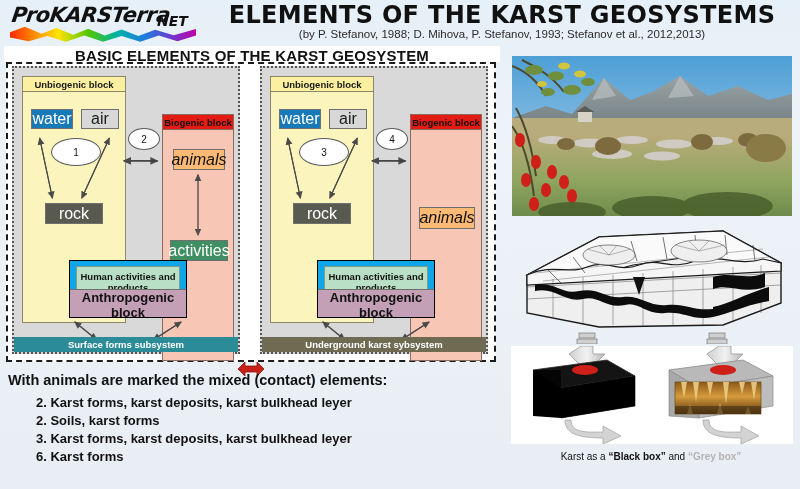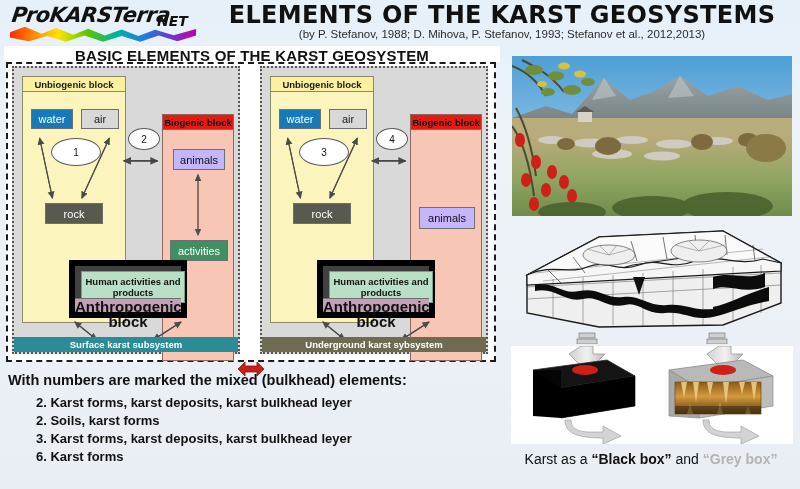--- a/index.html
+++ b/index.html
@@ -47,41 +47,41 @@
 
   .blk{position:absolute;box-sizing:border-box;}
   .blk-head{position:absolute;left:0;top:0;width:100%;height:15px;
     font-size:9.5px;font-weight:bold;text-align:center;line-height:15px;
     box-sizing:border-box;}
   .unbio{background:#fbf4bd;border:1px solid #8a8a6a;}
   .unbio .blk-head{background:#fbf0a0;color:#1a1a1a;border-bottom:1px solid #8a8a6a;}
   .bio{background:#f7c6b4;border:1px solid #8a6a60;margin-top:38px;}
   .bio .blk-head{background:#e41b13;color:#111;border-bottom:1px solid #8a6a60;}
 
-  .node{position:absolute;box-sizing:border-box;font-size:11px;text-align:center;
+  .node{position:absolute;box-sizing:border-box;font-size:16px;text-align:center;
     border:1px solid #6f6f6f;display:flex;align-items:center;justify-content:center;}
   .n-water{background:#1779b8;color:#fff;font-weight:normal;}
   .n-air{background:#d8d8d8;color:#1a1a1a;}
   .n-rock{background:#585a4f;color:#fff;}
-  .n-animals{background:#c4b5fd;color:#111;}
+  .n-animals{background:#fdba74;color:#111;font-style:italic;}
   .n-veg{background:#3f8f63;color:#fff;}
 
   .ellipse{position:absolute;background:#fff;border:1px solid #5a5a5a;
     border-radius:50%;display:flex;align-items:center;justify-content:center;
     font-size:10px;color:#111;box-sizing:border-box;}
 
-  .anthro-outer{position:absolute;background:#404040;border:6px solid #000000;
+  .anthro-outer{position:absolute;background:#0ea5e9;border:1px solid #000000;
     box-sizing:border-box;}
   .anthro-inner{position:absolute;left:6px;top:5px;width:104px;height:32px;
     background:#b9e0c6;border:1px solid #7e9d89;box-sizing:border-box;
     font-size:9.5px;font-weight:bold;color:#111;line-height:11px;
     display:flex;align-items:center;justify-content:center;text-align:center;}
-  .anthro-bar{position:absolute;left:0;bottom:0;width:100%;height:14px;
+  .anthro-bar{position:absolute;left:0;bottom:0;width:100%;height:28px;
     background:#c3a0b6;border-top:1px solid #6f6f6f;box-sizing:border-box;
-    font-size:15px;font-weight:bold;color:#111;text-align:center;line-height:15px;}
+    font-size:13px;font-weight:bold;color:#111;text-align:center;line-height:15px;}
 
   .subbar{position:absolute;left:0;bottom:0;width:100%;height:15px;
     font-size:9.5px;font-weight:bold;color:#fff;text-align:center;line-height:15px;
     box-sizing:border-box;}
   .sub-surface{background:#2b8b96;}
   .sub-under{background:#6f6b52;}
 
   .red-arrow{position:absolute;left:233px;top:313px;width:28px;height:20px;}
   .svg-layer{position:absolute;left:0;top:0;width:100%;height:100%;
     pointer-events:none;overflow:visible;}
@@ -93,21 +93,21 @@
   .bt-list li{font-size:13px;color:#111;font-weight:bold;margin-bottom:3px;}
 
   
   .right-col{position:absolute;left:505px;top:46px;width:292px;height:440px;}
   .photo1{position:absolute;left:7px;top:10px;width:280px;height:160px;
     overflow:hidden;background:#7aa7d0;}
   .block3d{position:absolute;left:8px;top:183px;width:278px;height:115px;}
   .boxrow{position:absolute;left:6px;top:300px;width:282px;height:98px;
     background:#fff;}
   .caption{position:absolute;left:0;top:405px;width:292px;text-align:center;
-    font-size:14px;font-weight:bold;color:#111;}
+    font-size:10px;font-weight:bold;color:#111;}
   .cap-grey{color:#b3b3b3;}
   .cap-plain{font-weight:normal;}
 </style>
 </head>
 <body>
 
 <div class="root">
 
   <div class="header">
     <div class="logo">
@@ -169,21 +169,21 @@
         <line x1="84" y1="276" x2="62" y2="258" stroke="#4a4a4a" stroke-width="1.1" marker-end="url(#ah)"></line>
         <line x1="170" y1="258" x2="142" y2="276" stroke="#4a4a4a" stroke-width="1.1" marker-end="url(#ah)"></line>
         <line x1="142" y1="276" x2="170" y2="258" stroke="#4a4a4a" stroke-width="1.1" marker-end="url(#ah)"></line>
       </svg>
 
       <div class="anthro-outer" style="left:55px;top:192px;width:118px;height:58px;">
         <div class="anthro-inner">Human activities and products</div>
         <div class="anthro-bar">Anthropogenic block</div>
       </div>
 
-      <div class="subbar sub-surface">Surface karst subsystem</div>
+      <div class="subbar sub-surface">Surface forms subsystem</div>
     </div>
 
     <div class="panel panel-right">
 
       <div class="blk unbio" style="left:8px;top:8px;width:104px;height:247px;">
         <div class="blk-head">Unbiogenic block</div>
         <div class="node n-water" style="left:8px;top:32px;width:42px;height:20px;">water</div>
         <div class="node n-air" style="left:58px;top:32px;width:38px;height:20px;">air</div>
         <div class="ellipse" style="left:28px;top:61px;width:50px;height:28px;">3</div>
         <div class="node n-rock" style="left:22px;top:126px;width:58px;height:21px;">rock</div>
@@ -218,21 +218,21 @@
 
       <div class="subbar sub-under">Underground karst sybsystem</div>
     </div>
 
     <svg class="red-arrow" viewBox="0 0 28 20">
       <path d="M1,10 L8,3 L8,7 L20,7 L20,3 L27,10 L20,17 L20,13 L8,13 L8,17 Z" fill="#c62018" stroke="#8e1610" stroke-width="0.8"></path>
     </svg>
   </div>
 
   <div class="bottom-text">
-    <div class="bt-head">With numbers are marked the mixed (bulkhead) elements:</div>
+    <div class="bt-head">With animals are marked the mixed (contact) elements:</div>
     <ul class="bt-list">
       <li>2. Karst forms, karst deposits, karst bulkhead leyer</li>
       <li>2. Soils, karst forms</li>
       <li>3. Karst forms, karst deposits, karst bulkhead leyer</li>
       <li>6. Karst forms</li>
     </ul>
   </div>
 
   <div class="right-col">
 

